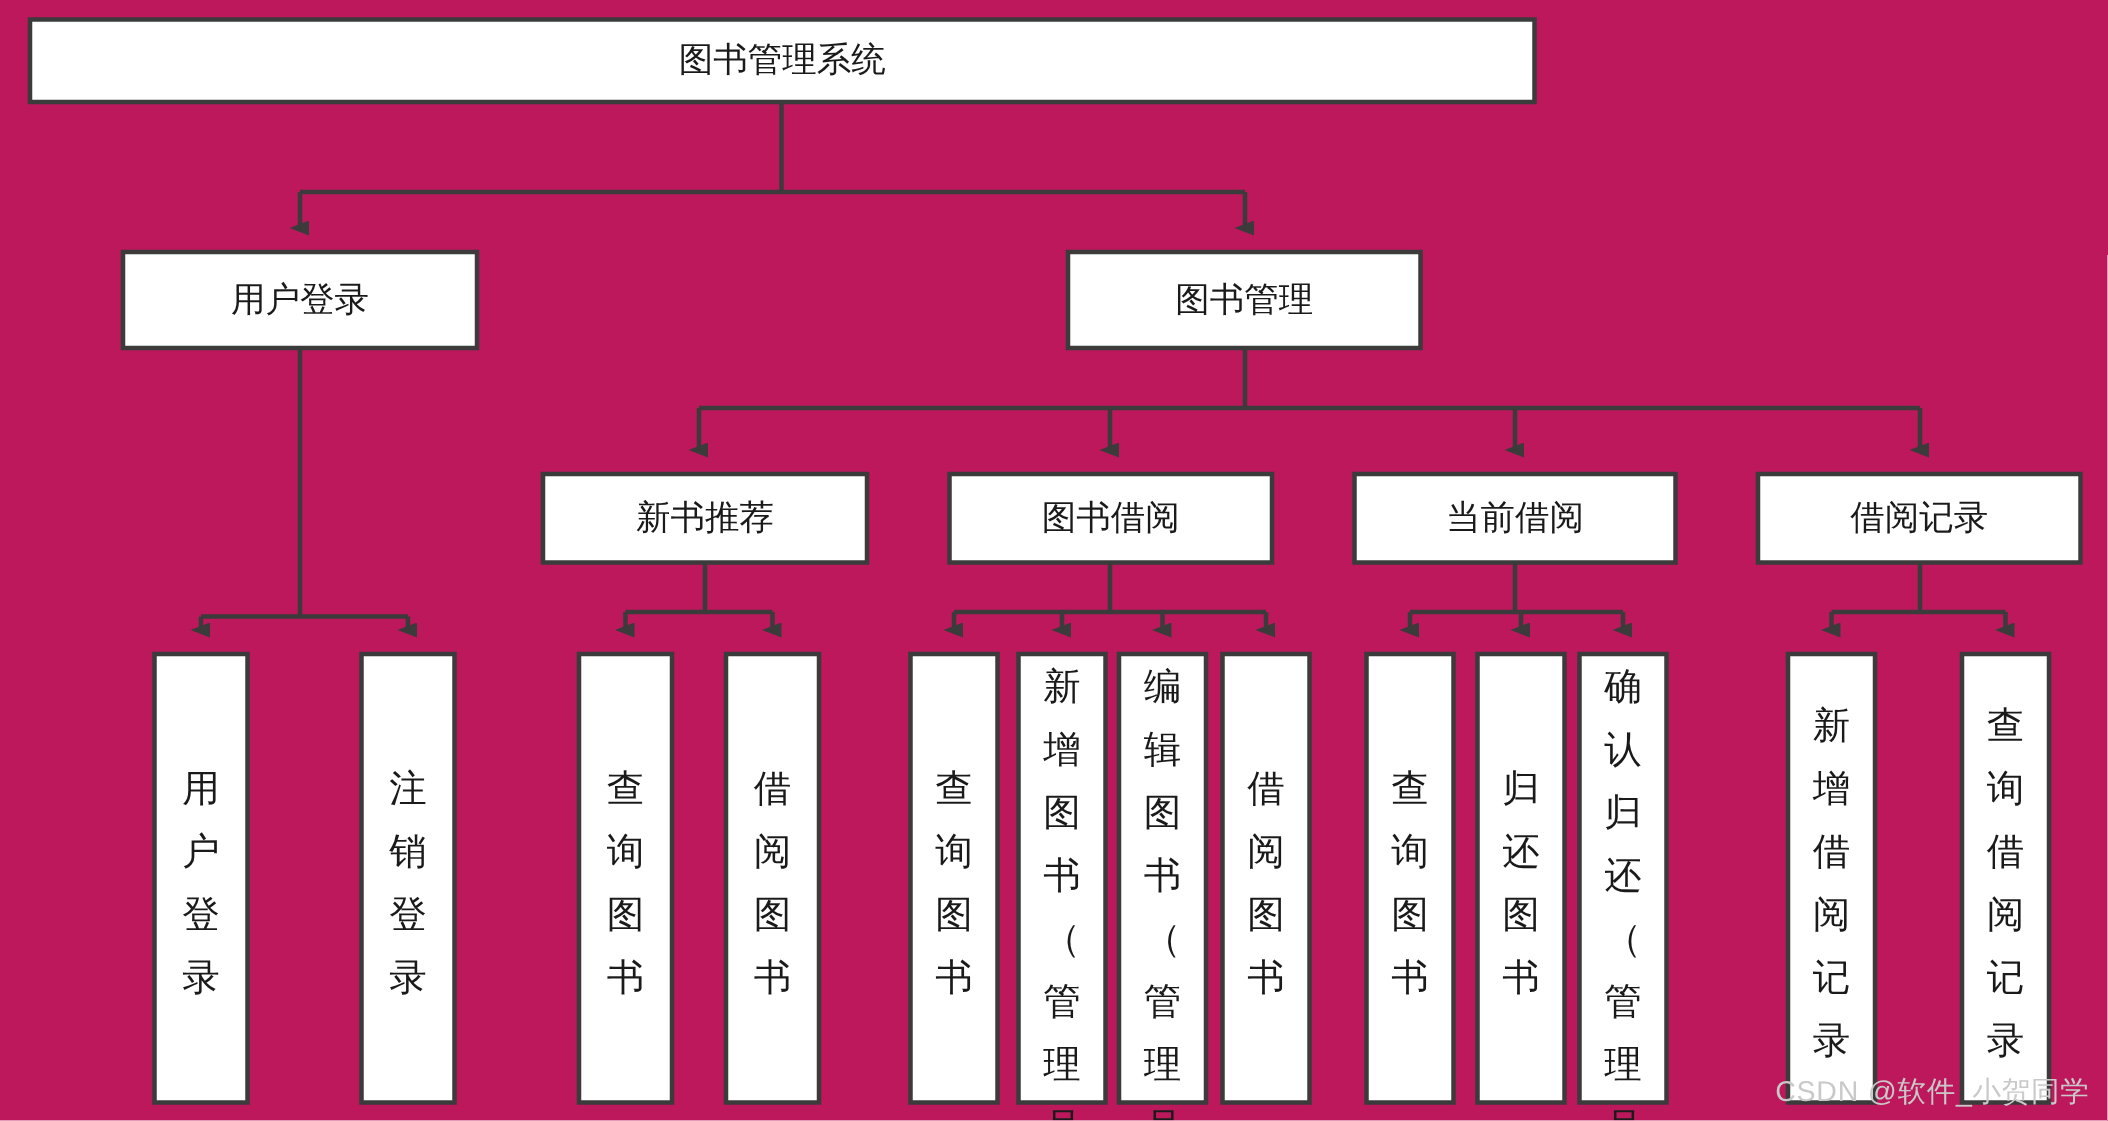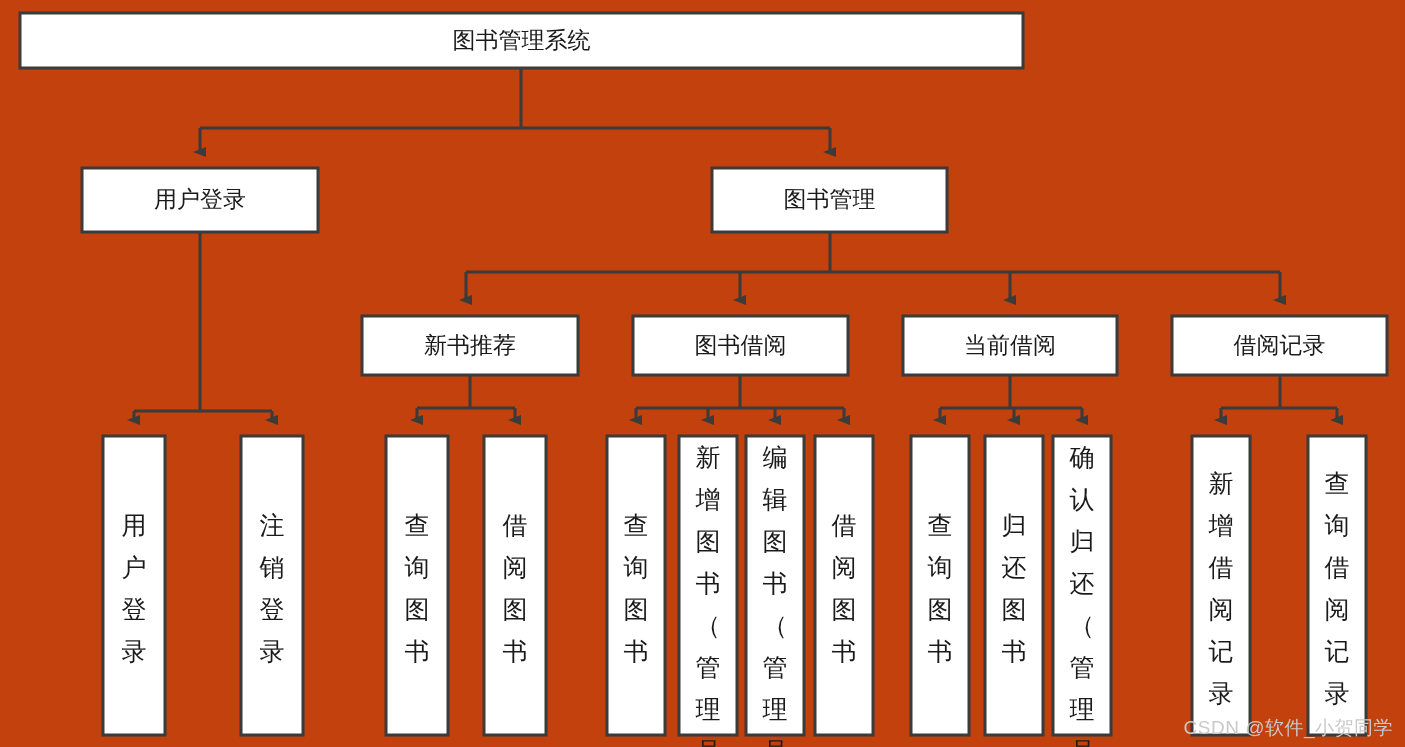--- a/index.html
+++ b/index.html
@@ -8,21 +8,21 @@
     padding: 0;
     background: #ffffff;
   }
   body {
     font-family: "Liberation Sans", "DejaVu Sans", sans-serif;
   }
   #canvas {
     position: relative;
     width: 1405px;
     height: 747px;
-    background: #c2410c;
+    background: #be185d;
     overflow: hidden;
   }
   svg.diagram {
     position: absolute;
     left: 0;
     top: 0;
     width: 1405px;
     height: 747px;
   }
   .node-rect {

